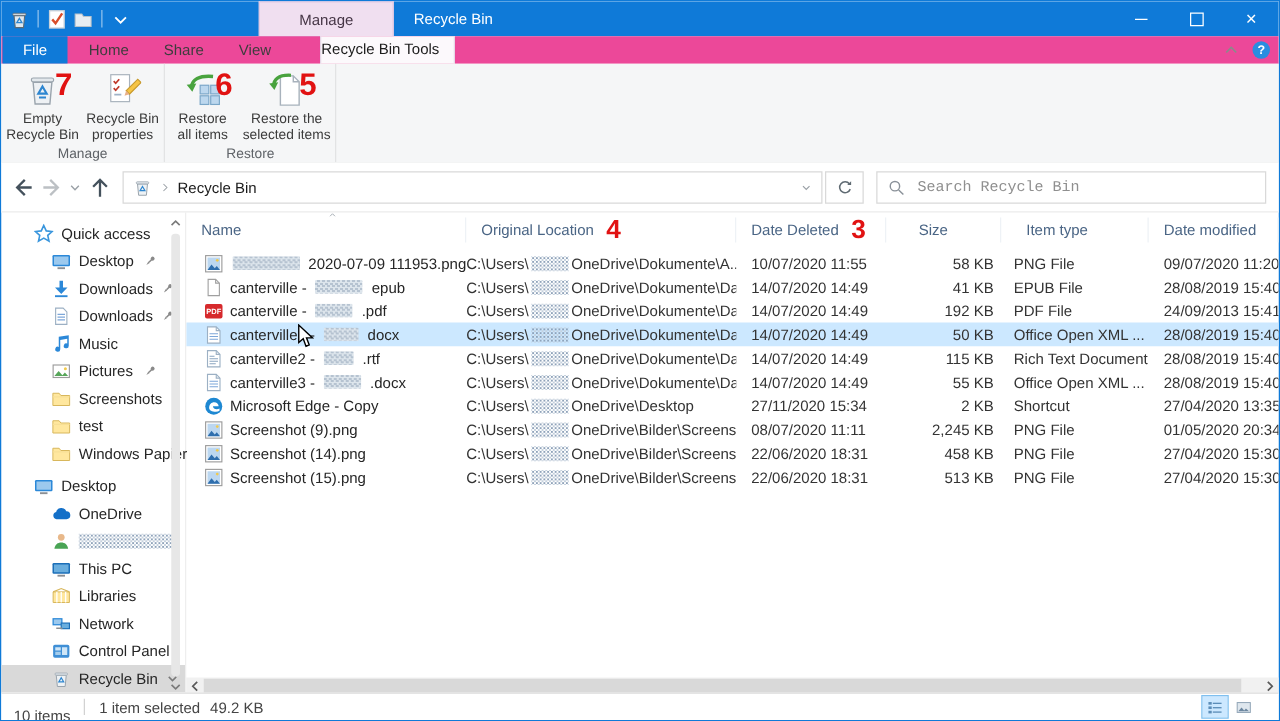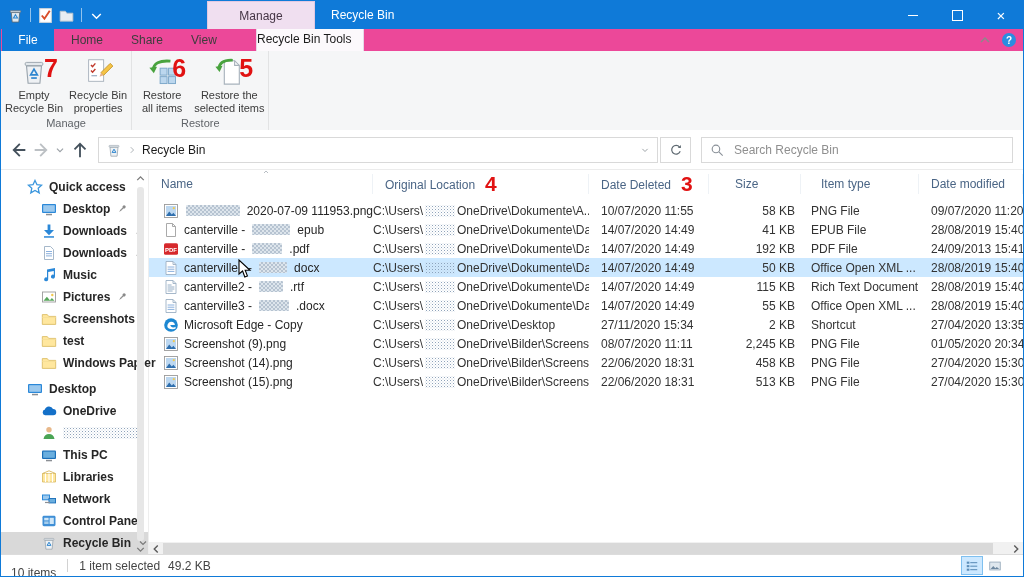--- a/index.html
+++ b/index.html
@@ -49,26 +49,26 @@
   .nav-btn{position:absolute;top:8px;width:22px;height:24px;display:flex;align-items:center;justify-content:center;}
   .addr{position:absolute;left:97px;top:7px;width:560px;height:26px;border:1px solid #d9d9d9;
     box-sizing:border-box;display:flex;align-items:center;background:#fff;padding-left:7px;gap:5px;}
   .addr .aico{width:16px;height:16px;}
   .addr .crumb{color:#1a1a1a;}
   .addr-dd{margin-left:auto;width:24px;height:100%;display:flex;align-items:center;justify-content:center;}
   .refresh{position:absolute;left:659px;top:7px;width:31px;height:26px;border:1px solid #d9d9d9;
     box-sizing:border-box;display:flex;align-items:center;justify-content:center;background:#fff;}
   .search{position:absolute;left:700px;top:7px;width:312px;height:26px;border:1px solid #d9d9d9;
     box-sizing:border-box;display:flex;align-items:center;background:#fff;padding:0 8px;gap:8px;}
-  .search input{border:none;outline:none;flex:1;font-family:Liberation Sans, sans-serif;font-size:12px;color:#222;background:transparent;}
+  .search input{border:none;outline:none;flex:1;font-family:Liberation Mono, monospace;font-size:12px;color:#222;background:transparent;}
   .search input::placeholder{color:#8f8f8f;}
   
   .main{position:absolute;top:169px;left:0;right:0;height:386px;display:flex;}
   .sidebar{position:relative;width:148px;box-sizing:border-box;border-right:1px solid #eeeeee;padding-top:6px;}
-  .side-item{height:22px;display:flex;align-items:center;gap:6px;padding-left:26px;white-space:nowrap;font-weight:bold;}
+  .side-item{height:22px;display:flex;align-items:center;gap:6px;padding-left:26px;white-space:nowrap;}
   .side-item.lvl1{padding-left:40px;}
   .side-item.selected{background:#d9d9d9;}
   .side-item .pin{width:12px;height:12px;margin-left:auto;margin-right:22px;flex:0 0 12px;}
   .tree-gap{height:4px;}
   .side-scroll{position:absolute;top:2px;right:1px;bottom:0;width:13px;display:flex;flex-direction:column;align-items:center;}
   .side-scroll .sarr{width:13px;height:13px;display:flex;align-items:center;justify-content:center;}
   .side-scroll .sthumb{flex:1;width:7px;background:#e7e7e7;border-radius:3px;margin:2px 0;}
   
   .listwrap{position:relative;flex:1;}
   .lhead{position:absolute;top:0;left:0;right:0;height:28px;display:grid;

